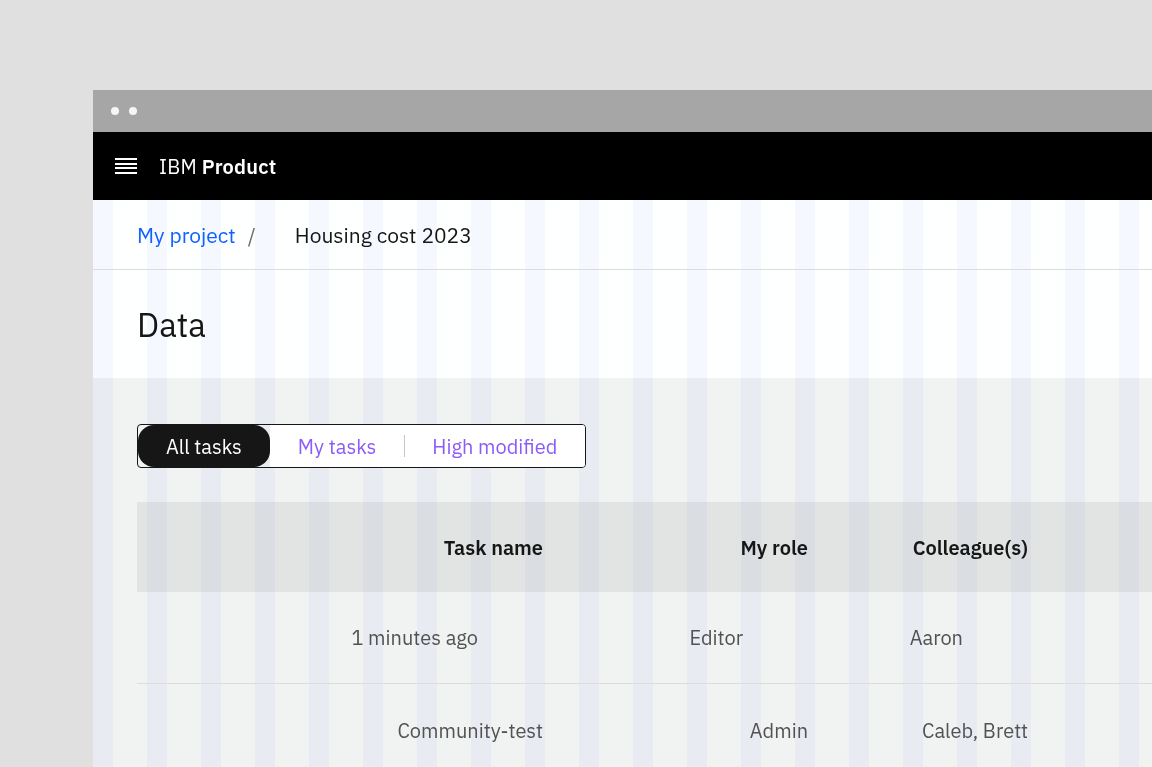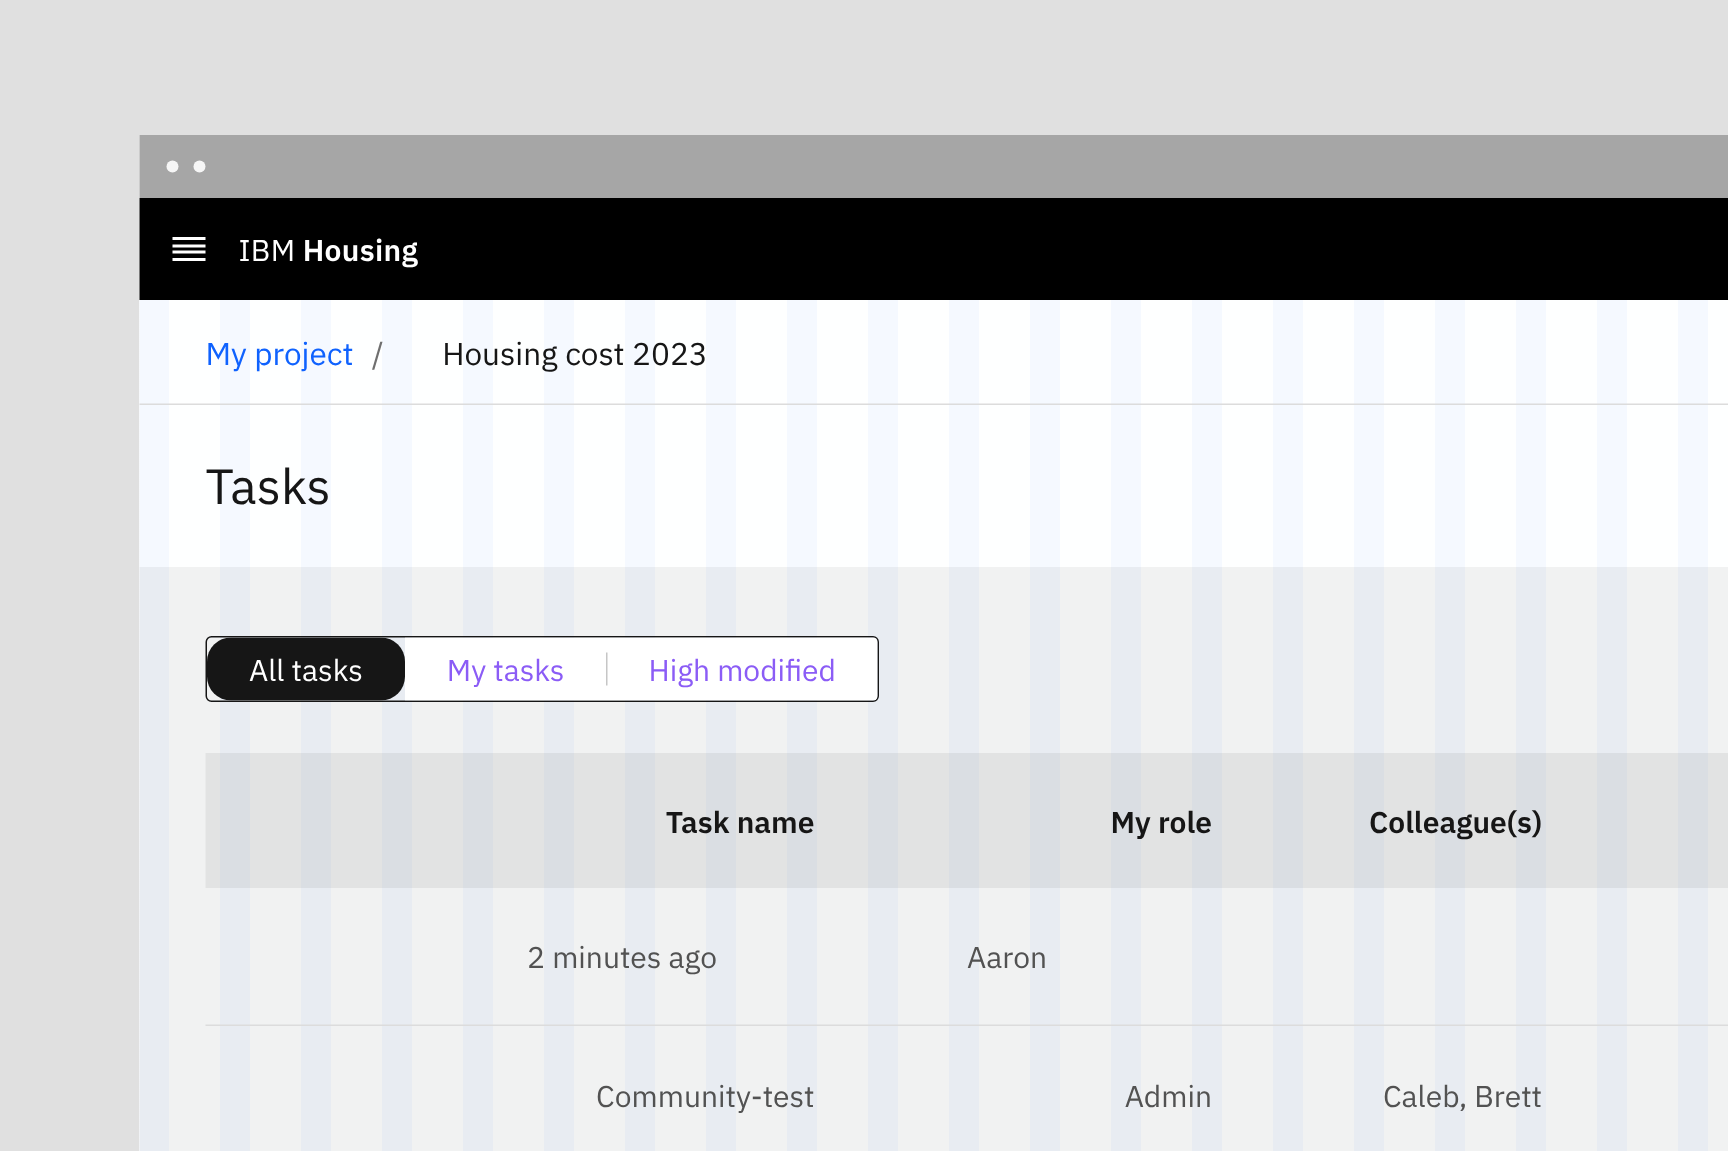--- a/index.html
+++ b/index.html
@@ -153,54 +153,55 @@
   </div>
 
   <div class="app-header">
     <div class="hamburger">
       <span></span>
         <span></span>
         <span></span>
         <span></span>
     </div>
     <div class="app-title">
-      <span>IBM </span><span class="bold">Housing</span>
+      <span>IBM </span><span class="bold">Product</span>
     </div>
   </div>
 
   <div class="content-wrap">
 
     <div class="breadcrumb-bar">
       <a class="breadcrumb-link">My project</a>
       <span class="breadcrumb-sep">/</span>
       <span class="breadcrumb-current">Housing cost 2023</span>
     </div>
 
     <div class="page-heading-area">
-      <h1 class="page-heading">Tasks</h1>
+      <h1 class="page-heading">Data</h1>
     </div>
 
     <div class="overlay-dim" style="top:178px; height:500px;"></div>
 
     <div class="tabs-wrap" style="position:relative;">
       <div class="segmented">
         <div class="seg active">All tasks</div>
         <div class="seg">My tasks</div>
         <div class="seg">High modified</div>
       </div>
 
       <div class="table">
         <div class="thead">
           <div class="th col-name">Task name</div>
           <div class="th col-role">My role</div>
           <div class="th col-coll">Colleague(s)</div>
         </div>
 
         <div class="trow">
-          <div class="td col-mod">2 minutes ago</div>
+          <div class="td col-mod">1 minutes ago</div>
+          <div class="td col-role">Editor</div>
           <div class="td col-coll">Aaron</div>
         </div>
 
         <div class="trow" style="border-bottom:none;">
           <div class="td col-name">Community-test</div>
           <div class="td col-role">Admin</div>
           <div class="td col-coll">Caleb, Brett</div>
         </div>
       </div>
     </div>

